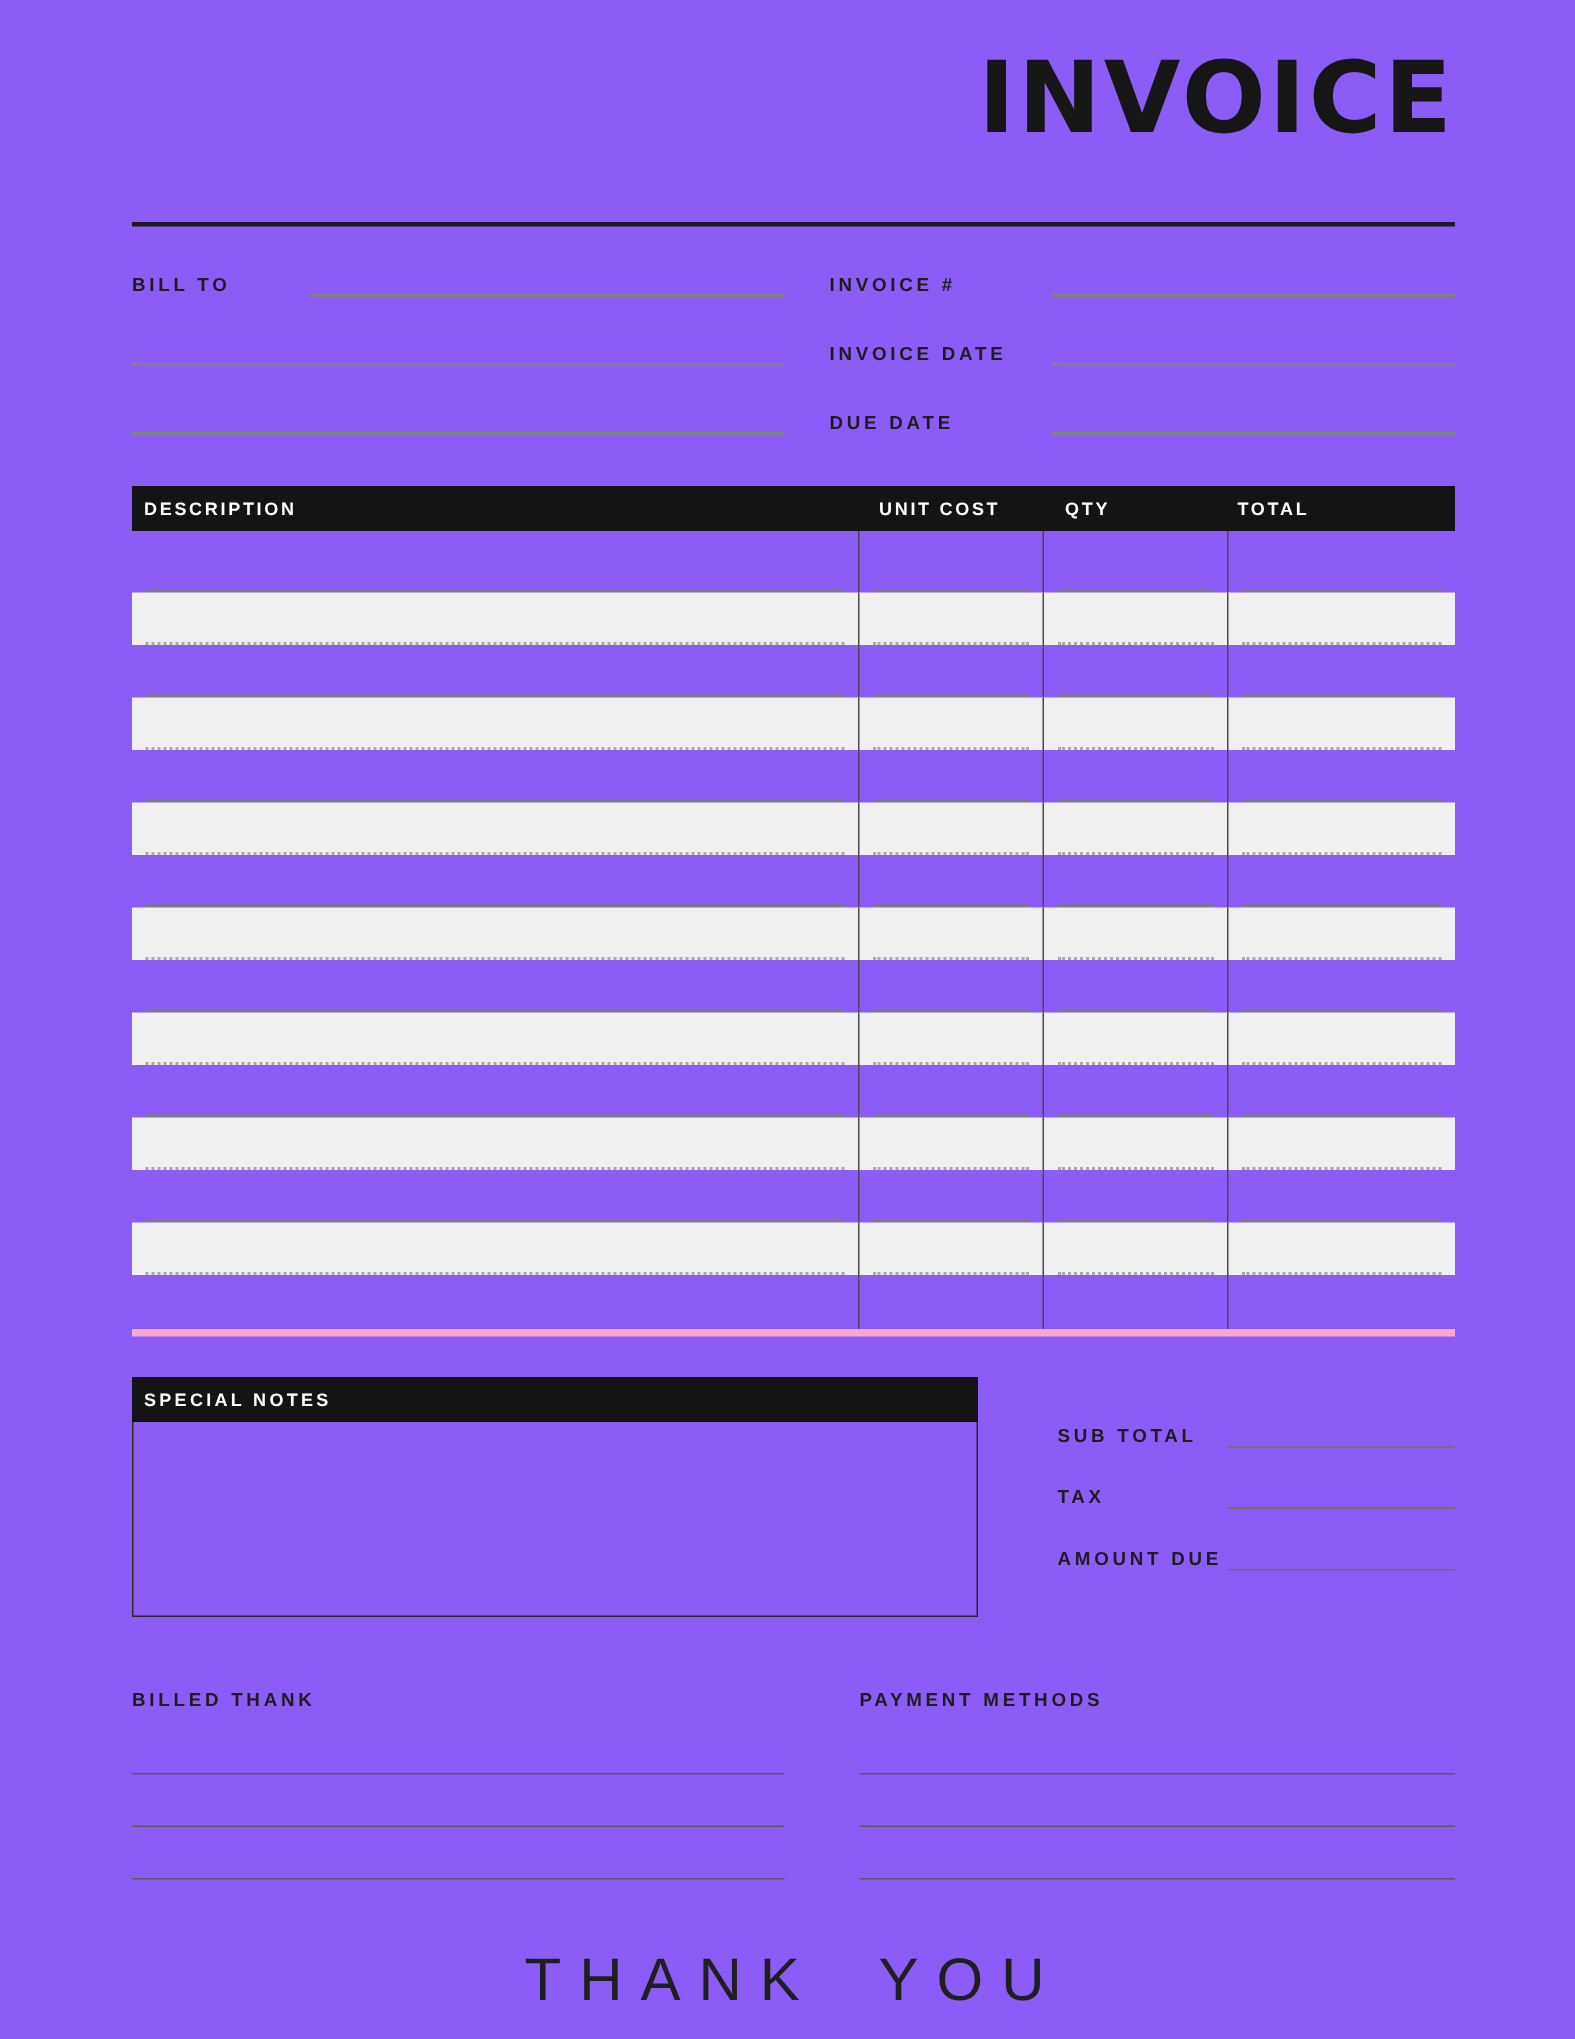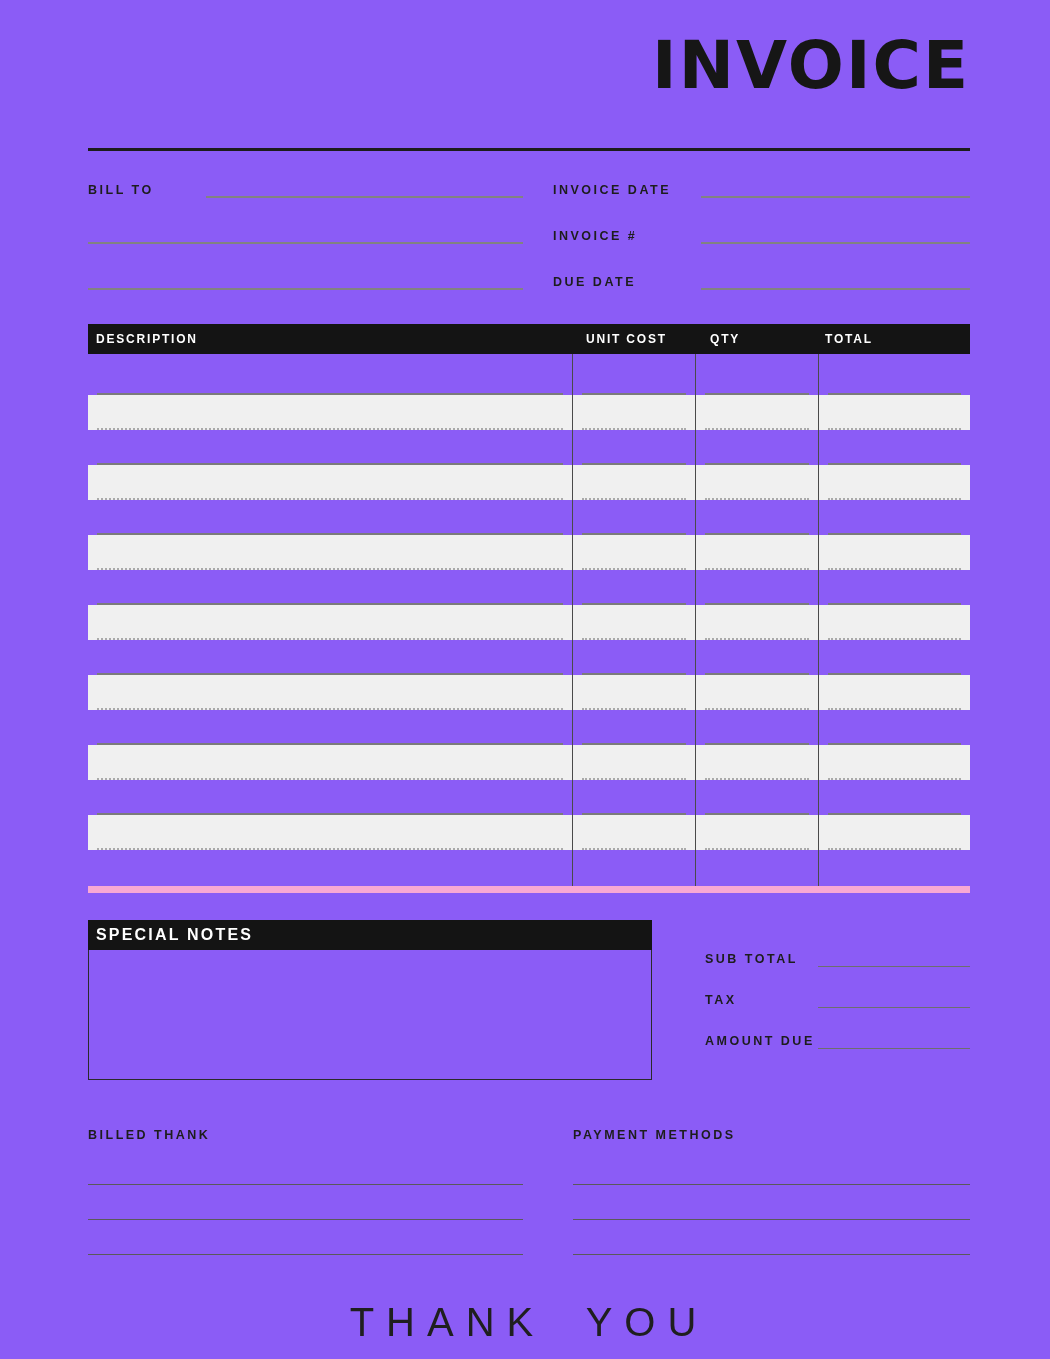--- a/index.html
+++ b/index.html
@@ -41,21 +41,21 @@
     white-space: nowrap;
   }
   .meta-row .label { padding-bottom: 1px; }
   .field-line { border-bottom: 2px solid #828282; height: 1px; }
   .meta-left .field-line.fill { flex: 1; margin-left: 16px; }
   .meta-left .field-line.full { width: 100%; }
   .meta-right .label { width: 112px; }
   .meta-right .field-line { flex: 1; }
 
   
-  .items { margin-top: 34px; border-bottom: 7px solid #f9a8d4; }
+  .items { margin-top: 34px; border-bottom: 5px solid #f9a8d4; }
   .thead {
     display: flex;
     height: 30px;
     align-items: center;
     background: #141414;
     color: #ffffff;
   }
   .thead .th {
     font-size: 12px;
     font-weight: bold;
@@ -93,21 +93,21 @@
   
   .notes-totals { margin-top: 27px; display: flex; }
   .notes { width: 564px; }
   .notes-bar {
     height: 30px;
     background: #141414;
     color: #ffffff;
     display: flex;
     align-items: center;
     padding-left: 8px;
-    font-size: 16px;
+    font-size: 12px;
     font-weight: bold;
     letter-spacing: 2.2px;
   }
   .notes-box { height: 130px; border: 1.5px solid #2a2a2a; border-top: none; }
   .totals { margin-left: auto; width: 265px; margin-top: 6px; }
   .totals-row { height: 41px; display: flex; align-items: flex-end; }
   .totals-row .label { width: 113px; padding-bottom: 1px; }
   .totals-row .field-line { flex: 1; border-bottom: 1.5px solid #6e6e6e; }
 
   
@@ -147,25 +147,25 @@
         </div>
         <div class="meta-row">
           <span class="field-line full"></span>
         </div>
         <div class="meta-row">
           <span class="field-line full"></span>
         </div>
       </div>
       <div class="meta-right">
         <div class="meta-row">
+          <span class="label">INVOICE #</span>
+          <span class="field-line"></span>
+        </div>
+        <div class="meta-row">
           <span class="label">INVOICE DATE</span>
-          <span class="field-line"></span>
-        </div>
-        <div class="meta-row">
-          <span class="label">INVOICE #</span>
           <span class="field-line"></span>
         </div>
         <div class="meta-row">
           <span class="label">DUE DATE</span>
           <span class="field-line"></span>
         </div>
       </div>
     </div>
 
     <div class="items">

